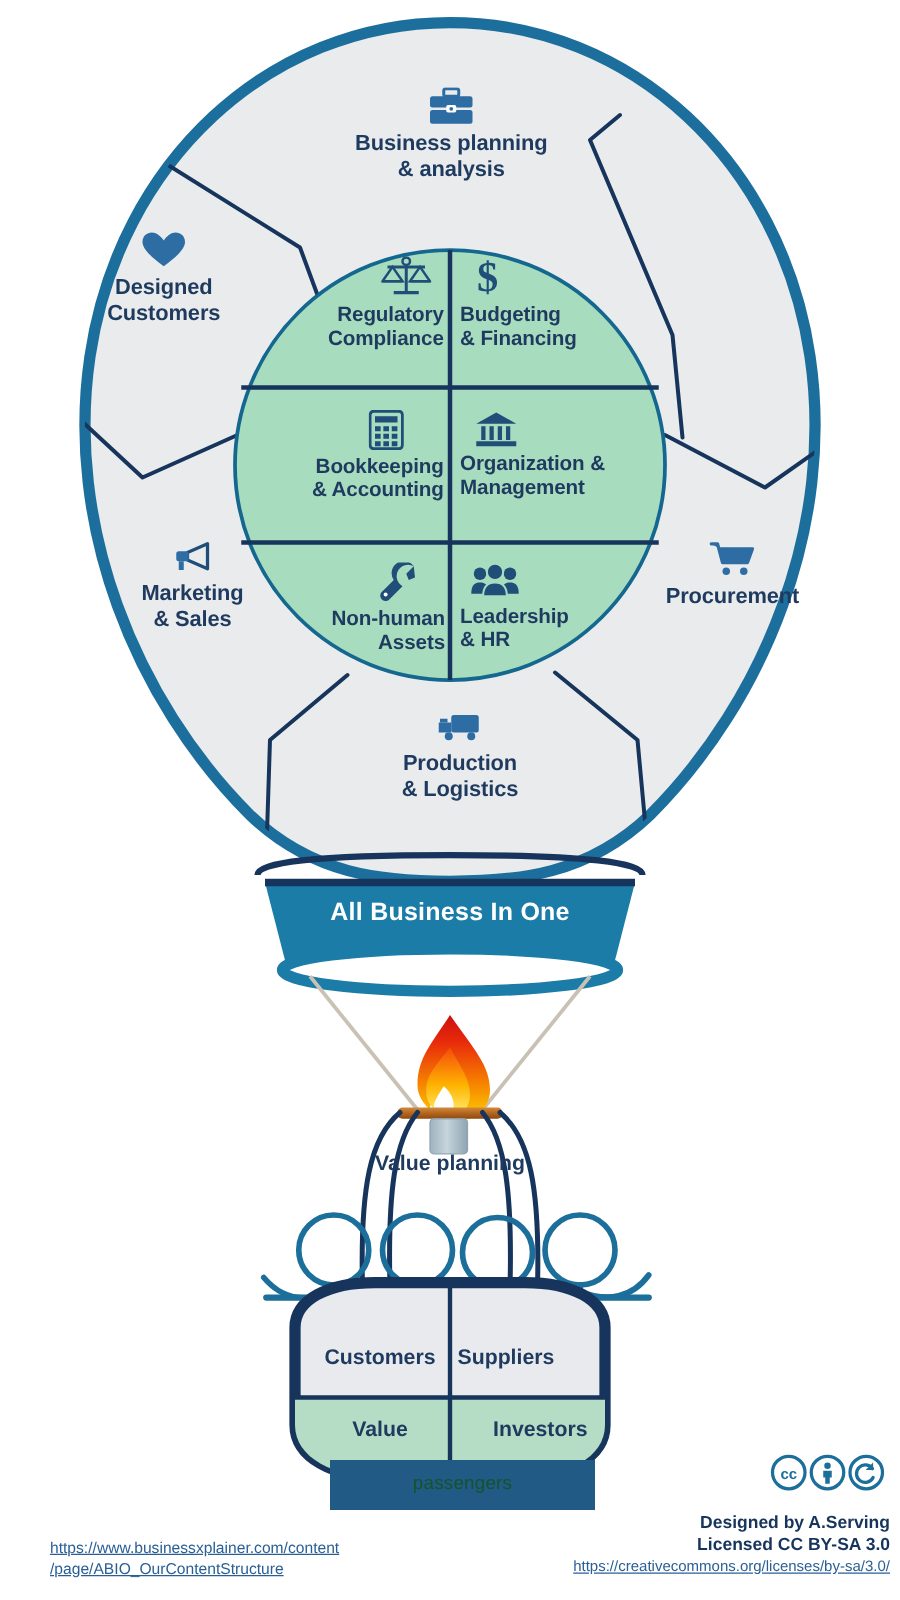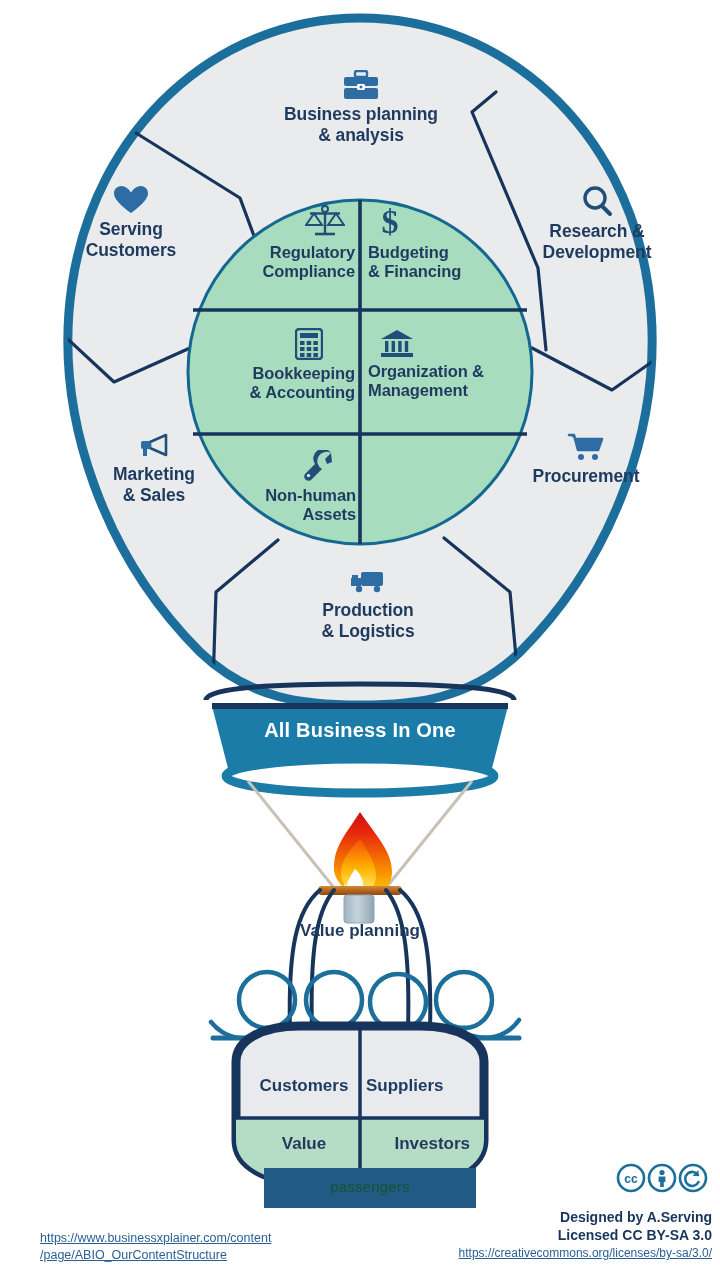--- a/index.html
+++ b/index.html
@@ -183,30 +183,20 @@
         <rect x="1" y="7" width="34" height="9" rx="2" fill="#2e6da4"></rect>
         <rect x="1" y="18" width="34" height="11" rx="2" fill="#2e6da4"></rect>
         <rect x="14" y="14" width="8" height="6" rx="1.4" fill="#ffffff"></rect>
         <circle cx="18" cy="17" r="1.5" fill="#2e6da4"></circle>
       </svg>
     </span>
     <span class="t">Business planning</span>
     <span class="t">&amp; analysis</span>
   </div>
 
-  <div class="lbl outer-lbl" style="left:508px;top:185px;width:178px;">
-    <span class="ico">
-      <svg width="34" height="32" viewBox="0 0 34 32" aria-hidden="true">
-        <circle cx="15" cy="13" r="10" fill="none" stroke="#1f4e79" stroke-width="3.4"></circle>
-        <line x1="22" y1="21" x2="30" y2="29" stroke="#1f4e79" stroke-width="4" stroke-linecap="round"></line>
-      </svg>
-    </span>
-    <span class="t">Research &amp;</span>
-    <span class="t">Development</span>
-  </div>
 
   <div class="lbl outer-lbl" style="left:498px;top:432px;width:176px;">
     <span class="ico">
       <svg width="38" height="30" viewBox="0 0 38 30" aria-hidden="true">
         <path d="M2 3 L7 3 L11 18 L31 18 L35 7 L9 7" fill="#2e6da4" stroke="#2e6da4" stroke-width="2.6" stroke-linejoin="round" stroke-linecap="round"></path>
         <circle cx="14" cy="25" r="3" fill="#2e6da4"></circle>
         <circle cx="28" cy="25" r="3" fill="#2e6da4"></circle>
       </svg>
     </span>
     <span class="t">Procurement</span>
@@ -238,21 +228,21 @@
     <span class="t">&amp; Sales</span>
   </div>
 
   <div class="lbl outer-lbl" style="left:44px;top:185px;width:174px;">
     <span class="ico">
       <svg width="36" height="30" viewBox="0 0 36 30" aria-hidden="true">
         <path d="M18 28 C4 18 1 12 1 8.5 C1 3.8 4.6 1 8.4 1 C12 1 15.4 3.6 18 7.4
                  C20.6 3.6 24 1 27.6 1 C31.4 1 35 3.8 35 8.5 C35 12 32 18 18 28 Z" fill="#2e6da4"></path>
       </svg>
     </span>
-    <span class="t">Serving</span>
+    <span class="t">Designed</span>
     <span class="t">Customers</span>
   </div>
 
   <div class="lbl inner-lbl" style="left:225px;top:205px;width:130px;text-align:right;">
     <span class="ico" style="margin-right:10px;">
       <svg width="40" height="34" viewBox="0 0 40 34" aria-hidden="true">
         <circle cx="20" cy="4" r="3" fill="none" stroke="#1f4e79" stroke-width="2"></circle>
         <line x1="20" y1="7" x2="20" y2="29" stroke="#1f4e79" stroke-width="2.4"></line>
         <line x1="5" y1="8.5" x2="35" y2="8.5" stroke="#1f4e79" stroke-width="2.4"></line>
         <line x1="10" y1="29" x2="30" y2="29" stroke="#1f4e79" stroke-width="2.6"></line>
@@ -320,20 +310,34 @@
       <svg width="34" height="32" viewBox="0 0 34 32" aria-hidden="true">
         <path d="M31 3 A9 9 0 1 0 22 19 L22 19 L12 29 A3.5 3.5 0 0 1 5 24 L15 14
                  A9 9 0 0 1 31 3 L25 9 L27 14 L32 12 Z" fill="#1f4e79"></path>
         <circle cx="8.5" cy="25.5" r="1.6" fill="#ffffff"></circle>
       </svg>
     </span>
     <span class="t">Non-human</span>
     <span class="t">Assets</span>
   </div>
 
+  <div class="lbl inner-lbl" style="left:368px;top:450px;width:134px;text-align:left;">
+    <span class="ico" style="margin-left:8px;margin-right:auto;width:40px;">
+      <svg width="40" height="30" viewBox="0 0 40 30" aria-hidden="true">
+        <circle cx="8" cy="9" r="5" fill="#1f4e79"></circle>
+        <path d="M1 25 C1 18 4 16 8 16 C12 16 15 18 15 25 Z" fill="#1f4e79"></path>
+        <circle cx="32" cy="9" r="5" fill="#1f4e79"></circle>
+        <path d="M25 25 C25 18 28 16 32 16 C36 16 39 18 39 25 Z" fill="#1f4e79"></path>
+        <circle cx="20" cy="7.5" r="6.5" fill="#1f4e79" stroke="#a8dcbf" stroke-width="1.6"></circle>
+        <path d="M10.5 27 C10.5 18.5 15 16 20 16 C25 16 29.5 18.5 29.5 27 Z" fill="#1f4e79" stroke="#a8dcbf" stroke-width="1.6"></path>
+      </svg>
+    </span>
+    <span class="t">Leadership</span>
+    <span class="t">&amp; HR</span>
+  </div>
 
   <div class="band-text">All Business In One</div>
 
   <div class="value-text">
     <span class="t">Value</span>
     <span class="t">planning</span>
   </div>
 
   <div class="basket-lbl" style="left:252px;top:1076px;width:104px;">Customers</div>
   <div class="basket-lbl" style="left:366px;top:1076px;width:104px;text-align:left;">Suppliers</div>

